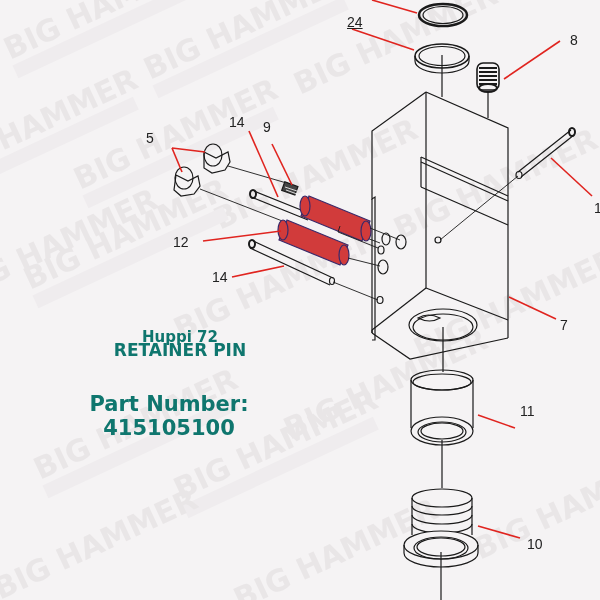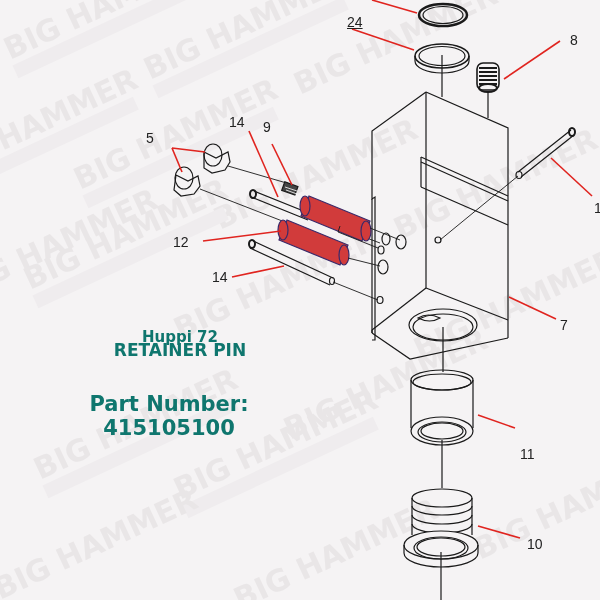--- a/index.html
+++ b/index.html
@@ -223,18 +223,18 @@
 
 <span class="callout u" style="left:327px;top:15px;margin-left:20px;">24</span>
 <span class="callout" style="left:570px;top:33px;">8</span>
 <span class="callout" style="left:229px;top:115px;">14</span>
 <span class="callout" style="left:263px;top:120px;">9</span>
 <span class="callout" style="left:146px;top:131px;">5</span>
 <span class="callout" style="left:173px;top:235px;">12</span>
 <span class="callout" style="left:212px;top:270px;">14</span>
 <span class="callout" style="left:594px;top:201px;">1</span>
 <span class="callout" style="left:560px;top:318px;">7</span>
-<span class="callout" style="left:520px;top:447px;">11</span>
+<span class="callout" style="left:520px;top:404px;">11</span>
 <span class="callout" style="left:527px;top:537px;">10</span>
 
 <div class="info t1">Huppi 72</div>
 <div class="info t2">RETAINER PIN</div>
 <div class="info t3">Part Number: 415105100</div>
 
 </body></html>

